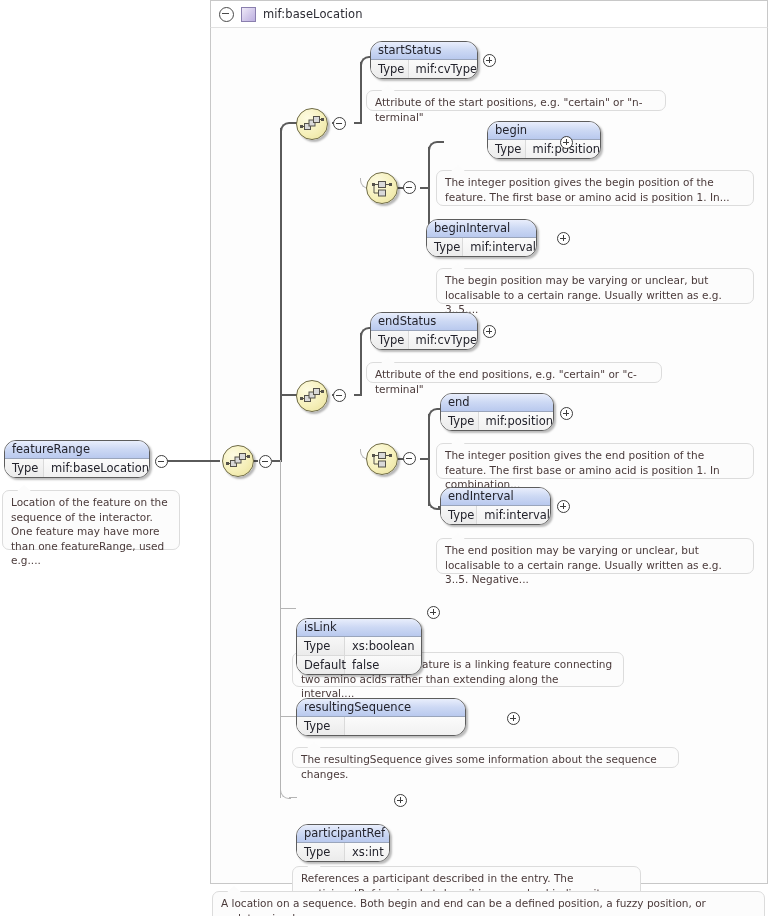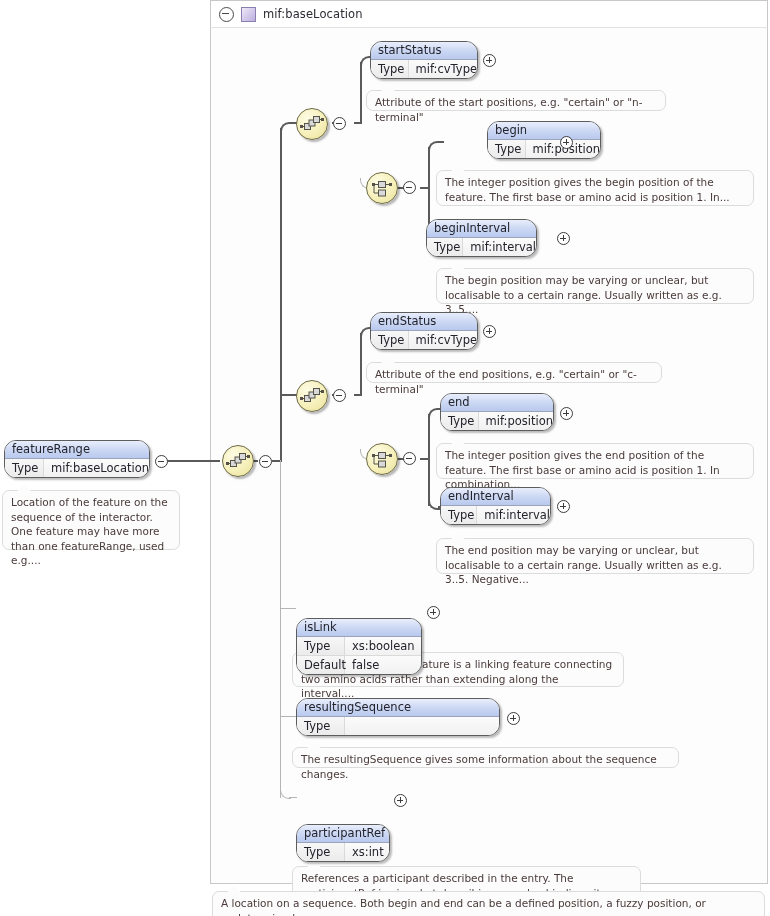--- a/index.html
+++ b/index.html
@@ -440,21 +440,21 @@
     <span class="v">xs:boolean</span>
   </div>
   <div class="attr-row">
     <span class="k" style="width:48px">Default</span>
     <span class="v">false</span>
   </div>
 </div>
 <div class="plus" style="left:427px;top:606px;"></div>
 <div class="doc tail-l" style="left:292px;top:652px;width:332px;height:35px;">True if the described feature is a linking feature connecting two amino acids rather than extending along the interval....</div>
 
-<div class="ebox" style="left:296px;top:698px;width:204px;">
+<div class="ebox" style="left:296px;top:698px;width:170px;">
   <div class="name-row">resultingSequence</div>
   <div class="attr-row">
     <span class="k" style="width:48px">Type</span>
   </div>
 </div>
 <div class="plus" style="left:507px;top:712px;"></div>
 <div class="doc tail-l" style="left:292px;top:747px;width:387px;height:21px;">The resultingSequence gives some information about the sequence changes.</div>
 
 <div class="ebox" style="left:296px;top:780px;width:94px;margin-top:44px;">
   <div class="name-row">participantRef</div>

